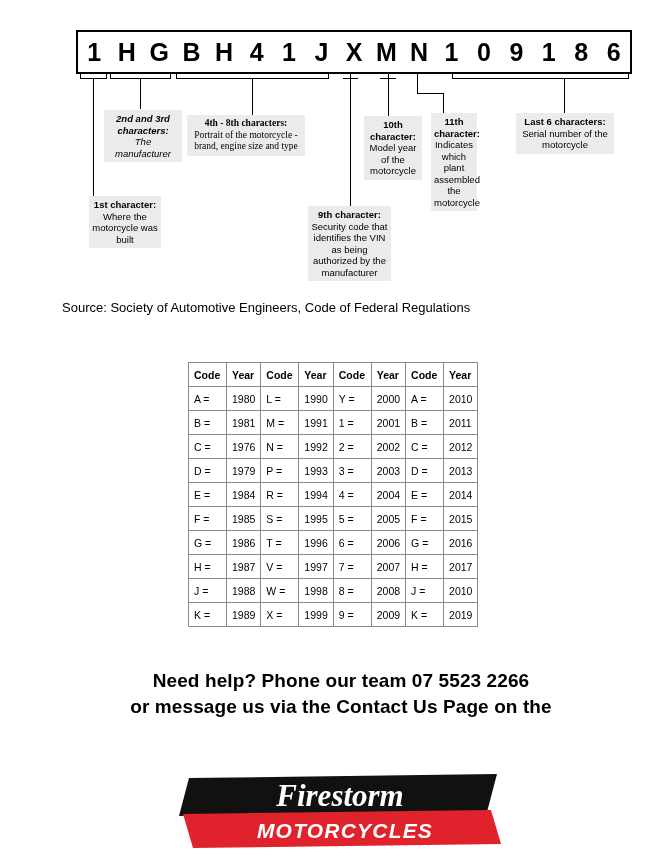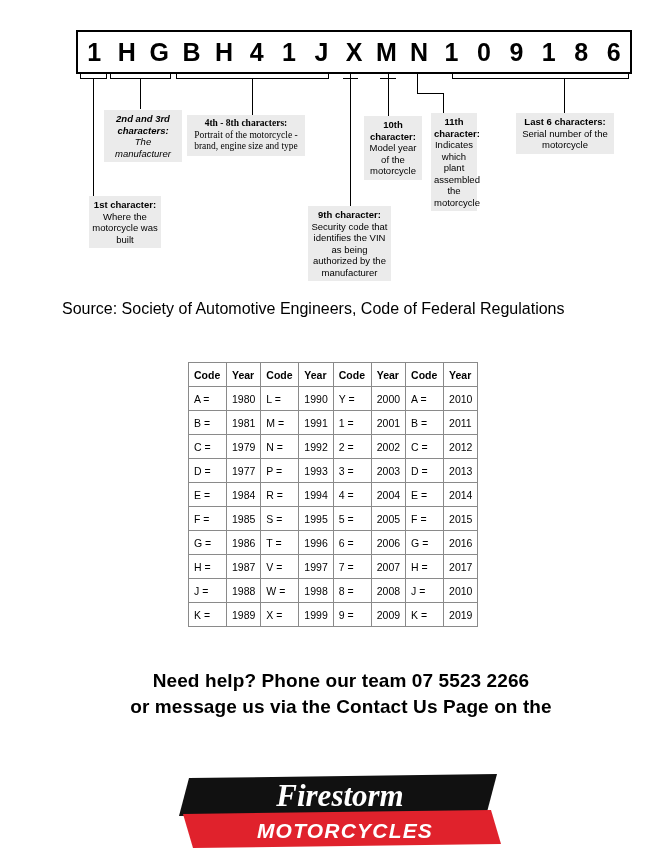--- a/index.html
+++ b/index.html
@@ -49,21 +49,21 @@
     padding: 3px 3px;
     color: #000;
   }
   .callout .ttl { font-weight: bold; display: block; }
 
   
   #source-note {
     position: absolute;
     left: 62px;
     top: 300px;
-    font-size: 16px;
+    font-size: 13px;
     color: #000;
   }
 
   
   #year-table-wrap {
     position: absolute;
     left: 188px;
     top: 362px;
   }
   table.year-table {
@@ -226,31 +226,31 @@
         <td class="year">1981</td>
         <td class="code">M =</td>
         <td class="year">1991</td>
         <td class="code">1 =</td>
         <td class="year">2001</td>
         <td class="code">B =</td>
         <td class="year">2011</td>
       </tr>
       <tr>
         <td class="code">C =</td>
-        <td class="year">1979</td>
+        <td class="year">1976</td>
         <td class="code">N =</td>
         <td class="year">1992</td>
         <td class="code">2 =</td>
         <td class="year">2002</td>
         <td class="code">C =</td>
         <td class="year">2012</td>
       </tr>
       <tr>
         <td class="code">D =</td>
-        <td class="year">1977</td>
+        <td class="year">1979</td>
         <td class="code">P =</td>
         <td class="year">1993</td>
         <td class="code">3 =</td>
         <td class="year">2003</td>
         <td class="code">D =</td>
         <td class="year">2013</td>
       </tr>
       <tr>
         <td class="code">E =</td>
         <td class="year">1984</td>

